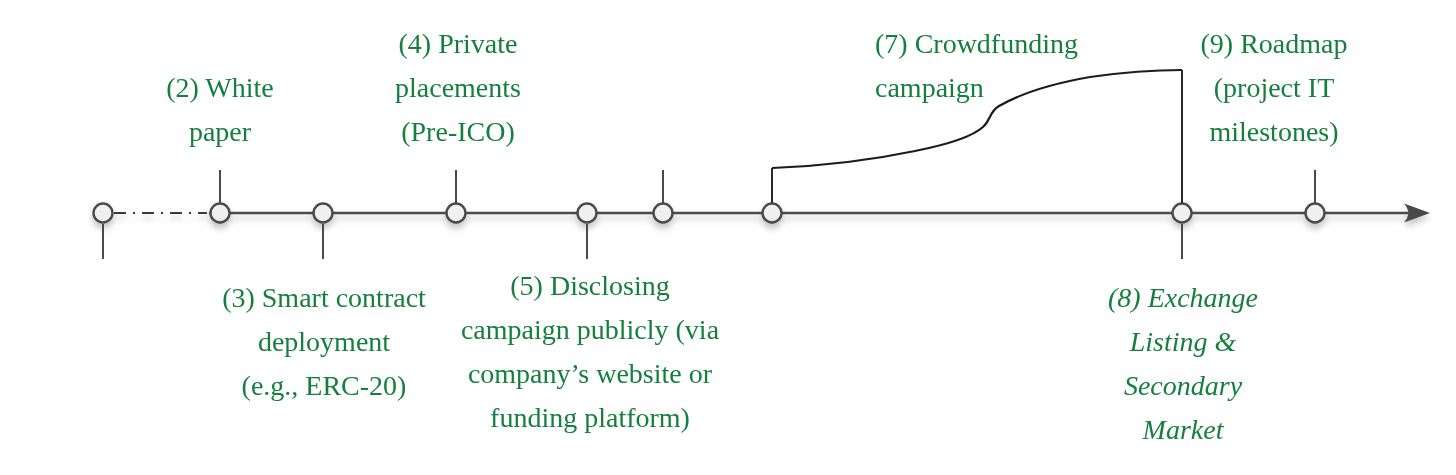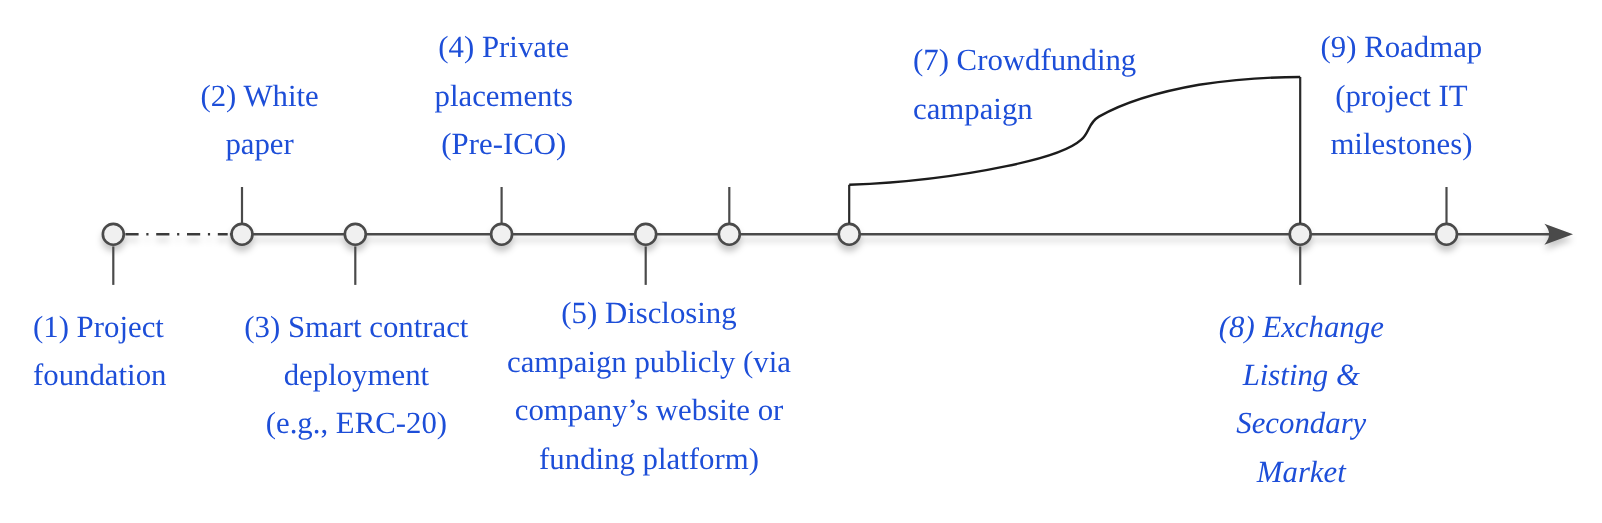--- a/index.html
+++ b/index.html
@@ -55,21 +55,21 @@
     fill: none;
   }
   .arrowhead {
     fill: #4a4a4a;
     stroke: none;
   }
   .lbl {
     position: absolute;
     font-size: 28px;
     line-height: 44px;
-    color: #1d4ed8;
+    color: #15803d;
     white-space: pre-line;
     text-align: center;
     transform: translateX(-50%);
   }
   .lbl.align-left {
     text-align: left;
     transform: none;
   }
 </style>
 </head>
@@ -110,35 +110,33 @@
     <line class="riser-line" x1="772" y1="168" x2="772" y2="203"></line>
     <line class="riser-line" x1="1182" y1="70" x2="1182" y2="203"></line>
     <path class="growth-curve" d="M 772 168
              C 825 166, 872 160, 915 151
              C 950 144, 972 137, 983 127
              C 991 120, 989 112, 999 106
              C 1020 94, 1050 84, 1090 77
              C 1125 72, 1156 70, 1182 70"></path>
   </svg>
 
-  <div class="lbl align-left" style="left:30px;  top:276px;">(1) Project
-foundation</div>
-  <div class="lbl" style="left:236px; top:66px;">(2) White
+  <div class="lbl" style="left:220px; top:66px;">(2) White
 paper</div>
   <div class="lbl" style="left:324px; top:276px;">(3) Smart contract
 deployment
 (e.g., ERC-20)</div>
   <div class="lbl" style="left:458px; top:22px;">(4) Private
 placements
 (Pre-ICO)</div>
   <div class="lbl" style="left:590px; top:264px;">(5) Disclosing
 campaign publicly (via
 company’s website or
 funding platform)</div>
-  <div class="lbl align-left" style="left:830px; top:22px;margin-top:12px;">(7) Crowdfunding
+  <div class="lbl align-left" style="left:875px; top:22px;">(7) Crowdfunding
 campaign</div>
   <div class="lbl" style="left:1183px;top:276px;font-style:italic;">(8) Exchange
 Listing &amp;
 Secondary
 Market</div>
   <div class="lbl" style="left:1274px;top:22px;">(9) Roadmap
 (project IT
 milestones)</div>
 
 </div>

